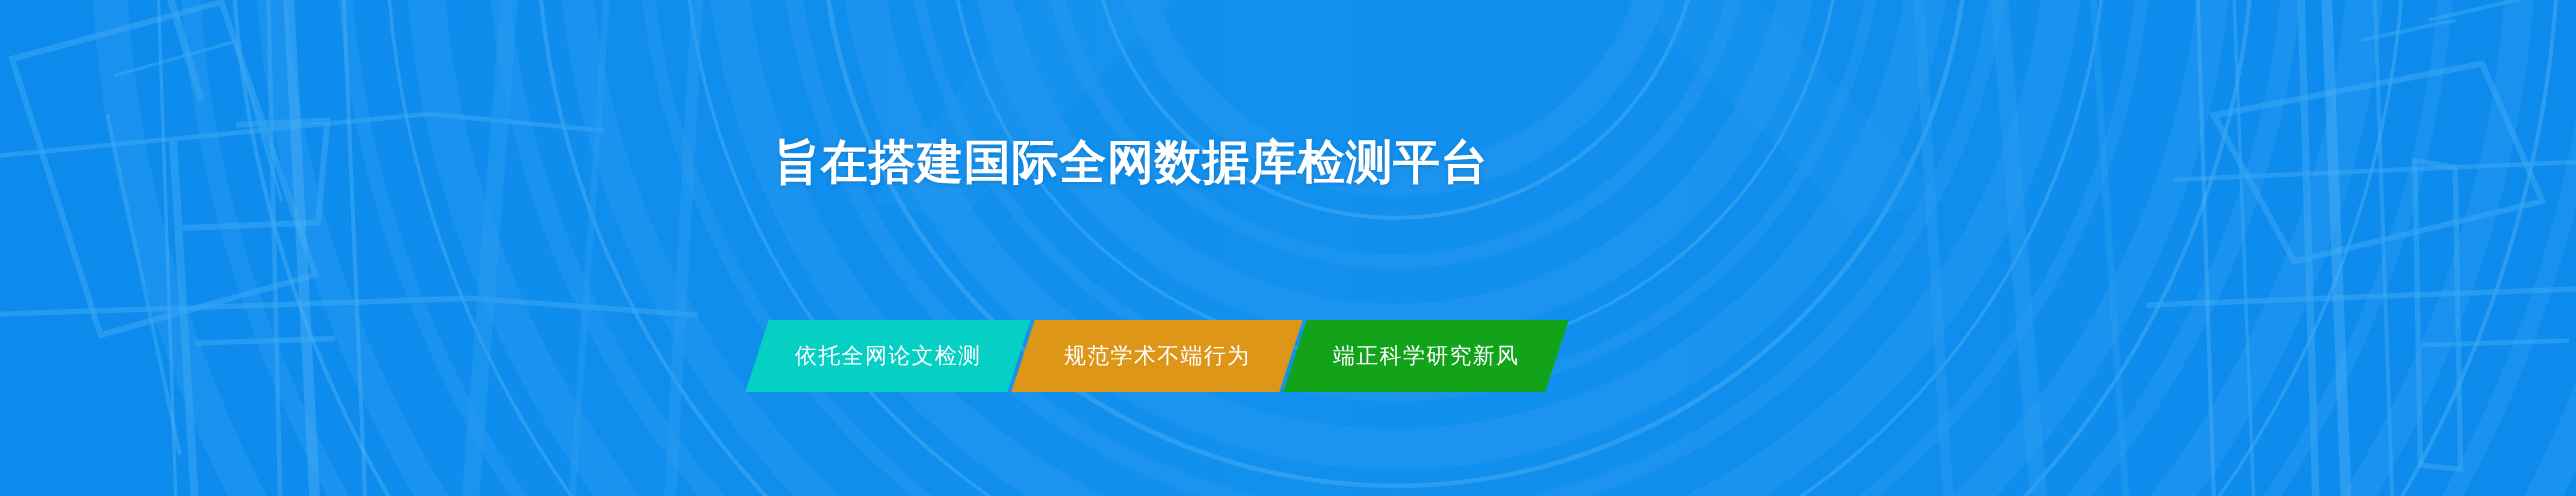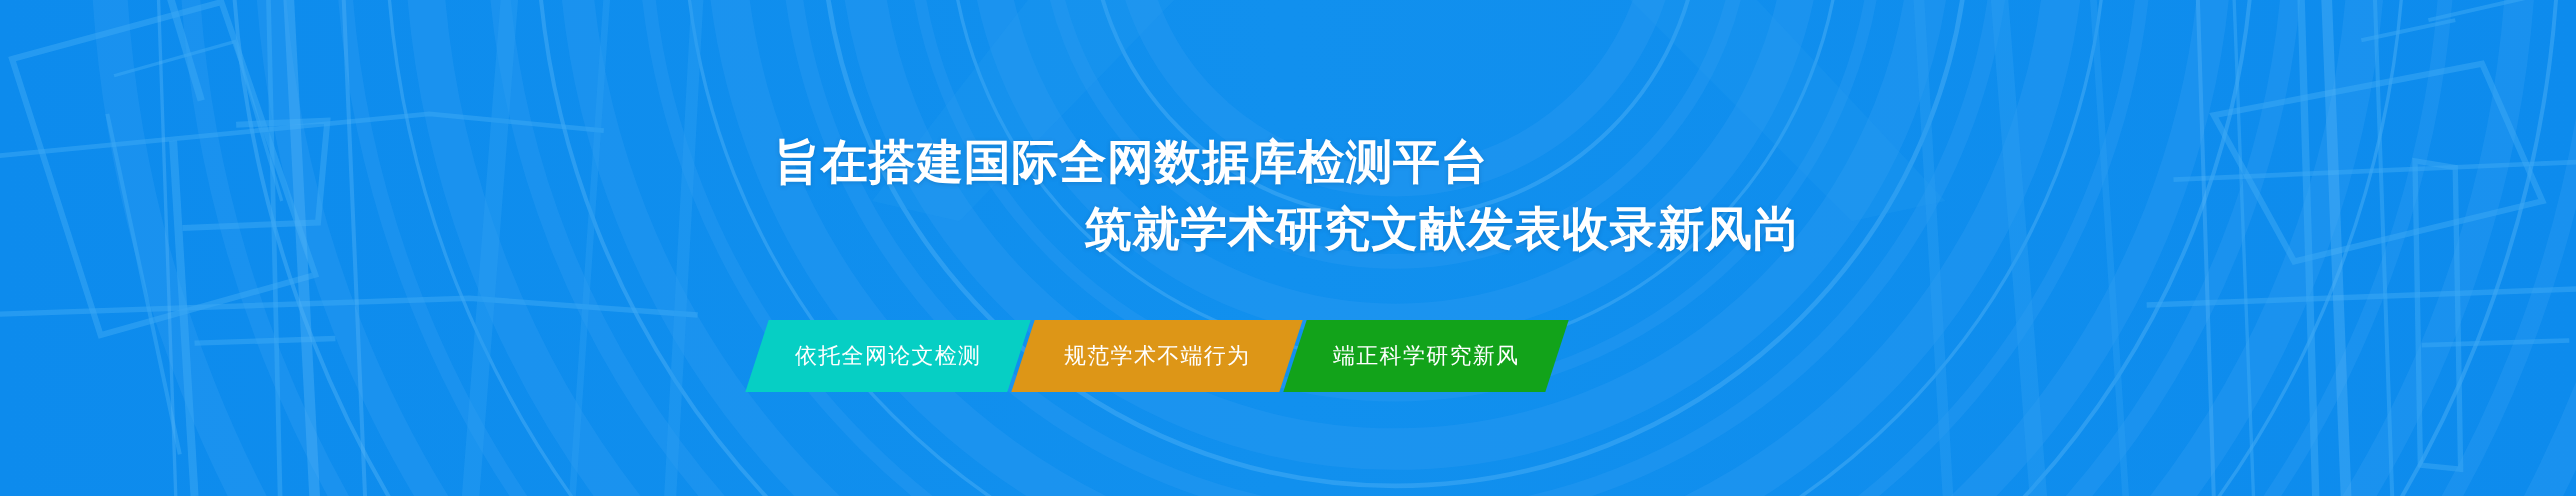--- a/index.html
+++ b/index.html
@@ -174,21 +174,20 @@
 
       <g fill="#2ba0f3" fill-opacity="0.22">
         <path d="M 1540 -10 L 1760 -10 L 1430 330 L 1300 300 Z"></path>
         <path d="M 2420 -10 L 2610 -10 L 2900 300 L 2760 330 Z"></path>
       </g>
     </g>
   </svg>
 
   <div class="headline-wrap">
     <div class="headline" id="headline-1" style="color: rgb(255, 255, 255);">旨在搭建国际全网数据库检测平台</div>
-    <div class="headline" id="headline-2" style="color: rgb(255, 255, 255);">筑就学术研究文献发表收录新风尚</div>
   </div>
 
   <div class="tabs">
     <div class="tab" id="tab-0" style="background: rgb(6, 207, 196);">
       <span class="tab-label" style="color: rgb(255, 255, 255);">依托全网论文检测</span>
     </div>
     <div class="tab" id="tab-1" style="background: rgb(221, 150, 23);">
       <span class="tab-label" style="color: rgb(255, 255, 255);">规范学术不端行为</span>
     </div>
     <div class="tab" id="tab-2" style="background: rgb(18, 163, 26);">

